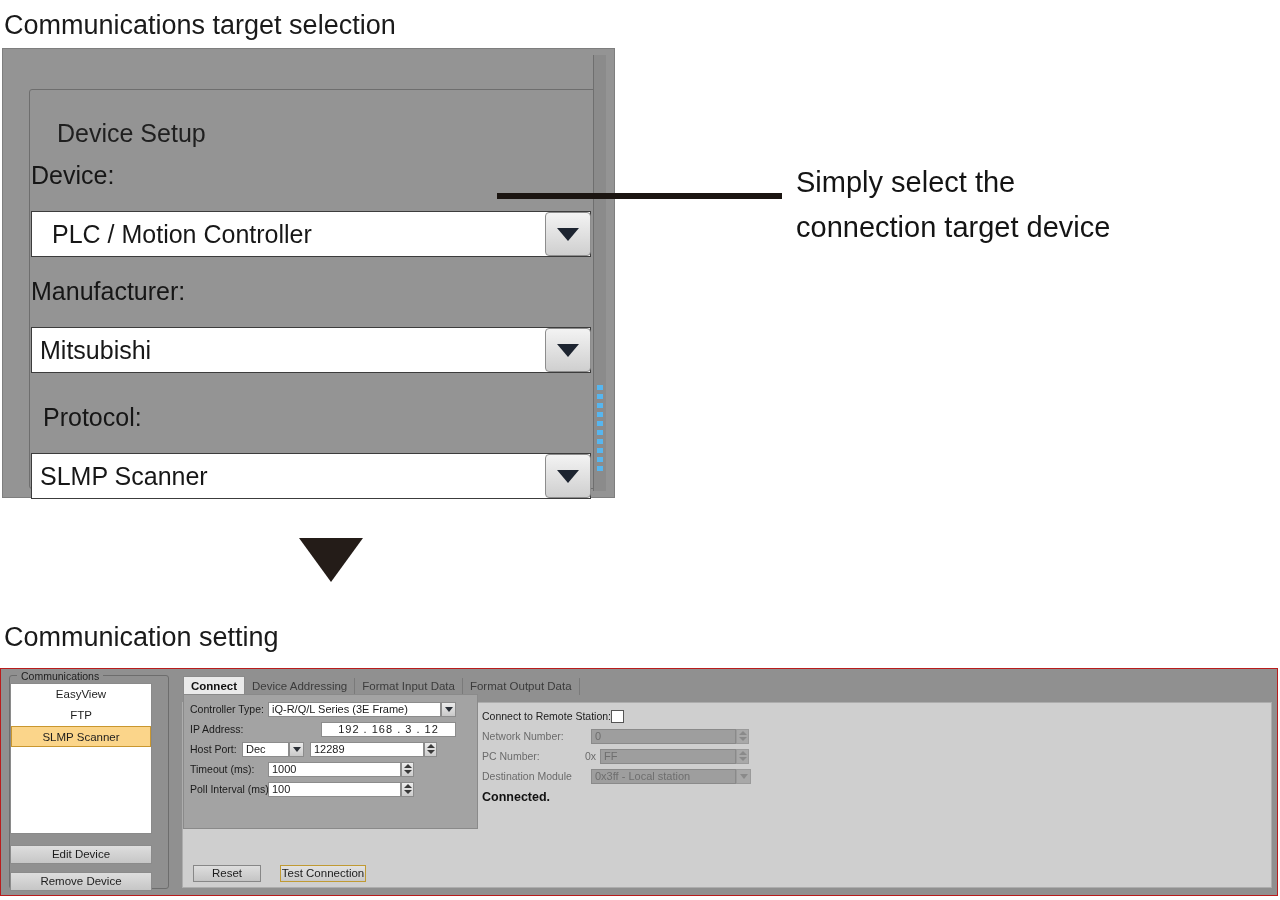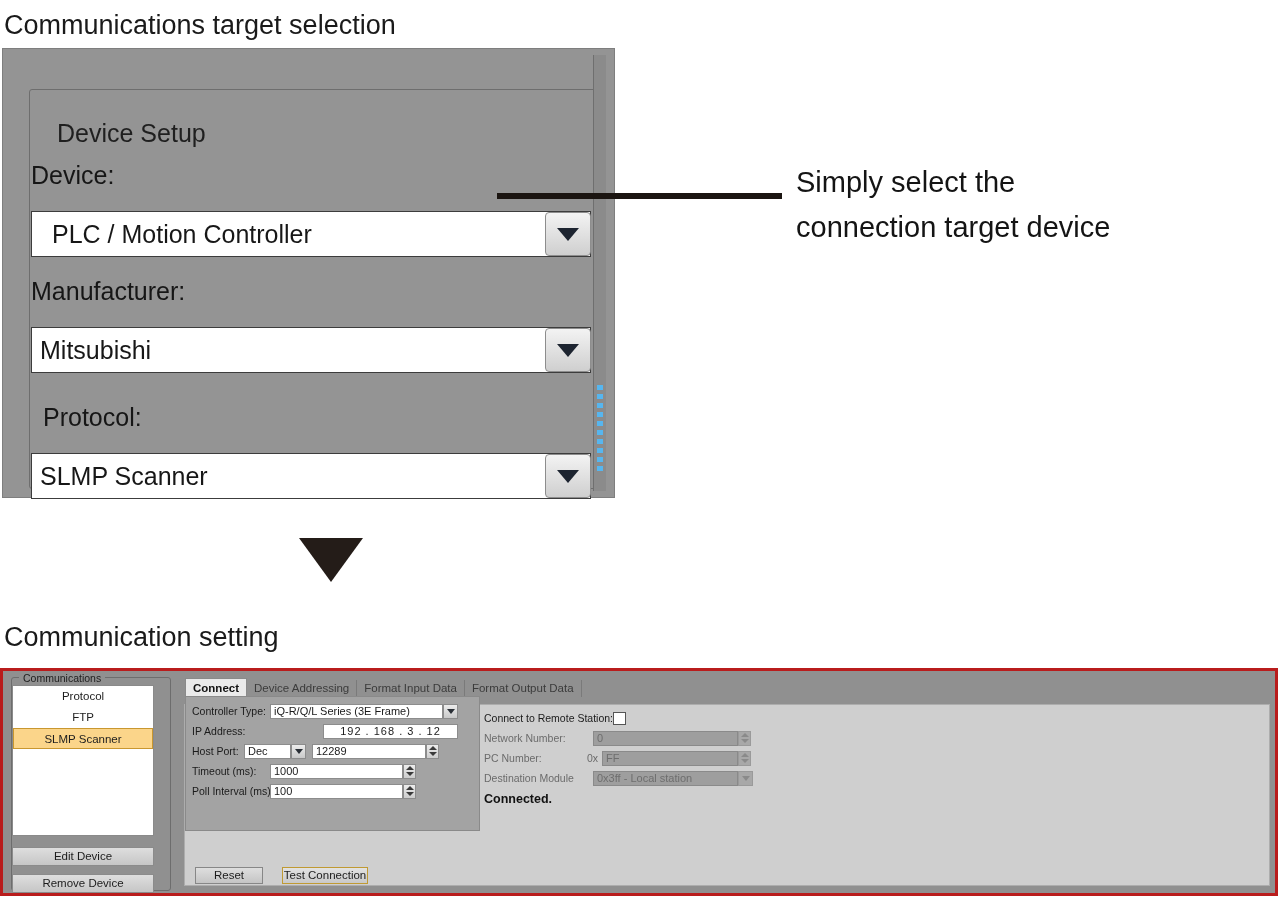--- a/index.html
+++ b/index.html
@@ -44,21 +44,21 @@
   #callout-text{position:absolute;left:796px;top:160px;font-size:29px;
      color:#141414;line-height:1.55;font-family:"Liberation Sans", sans-serif;}
 
   
   #down-arrow{position:absolute;left:299px;top:538px;width:0;height:0;
      border-left:32px solid transparent;border-right:32px solid transparent;
      border-top:44px solid #241c18;}
 
   
   #app{position:absolute;left:0px;top:668px;width:1278px;height:228px;
-    background:#909090;border:3px solid #b91c1c;box-sizing:border-box;
+    background:#909090;border:1px solid #b91c1c;box-sizing:border-box;
     font-size:11px;color:#1c1c1c;}
 
   
   #comm-group{position:absolute;left:8px;top:6px;width:160px;height:214px;
     border:1px solid #6d6d6d;border-radius:3px;box-sizing:border-box;}
   #comm-title{position:absolute;left:16px;top:1px;background:#909090;padding:0 4px;
     font-size:10.5px;color:#1d1d1d;}
   #comm-list{position:absolute;left:9px;top:14px;width:142px;height:151px;
     background:#fff;border:1px solid #8a8a8a;box-sizing:border-box;
     display:flex;flex-direction:column;}
@@ -177,21 +177,21 @@
 <div class="heading" id="h-bottom">Communication setting</div>
 
 <div id="app">
 
   <div id="content-pane"></div>
 
   <div id="comm-group"></div>
   <div id="comm-title">Communications</div>
 
   <div id="comm-list">
-    <div class="list-item">Protocol</div>
+    <div class="list-item">EasyView</div>
     <div class="list-item">FTP</div>
     <div class="list-item sel">SLMP Scanner</div>
   </div>
 
   <div class="sidebtn" id="btn-edit">Edit Device</div>
   <div class="sidebtn" id="btn-remove">Remove Device</div>
 
   <div id="tabstrip">
     <div class="tab active">Connect</div>
     <div class="tab">Device Addressing</div>

